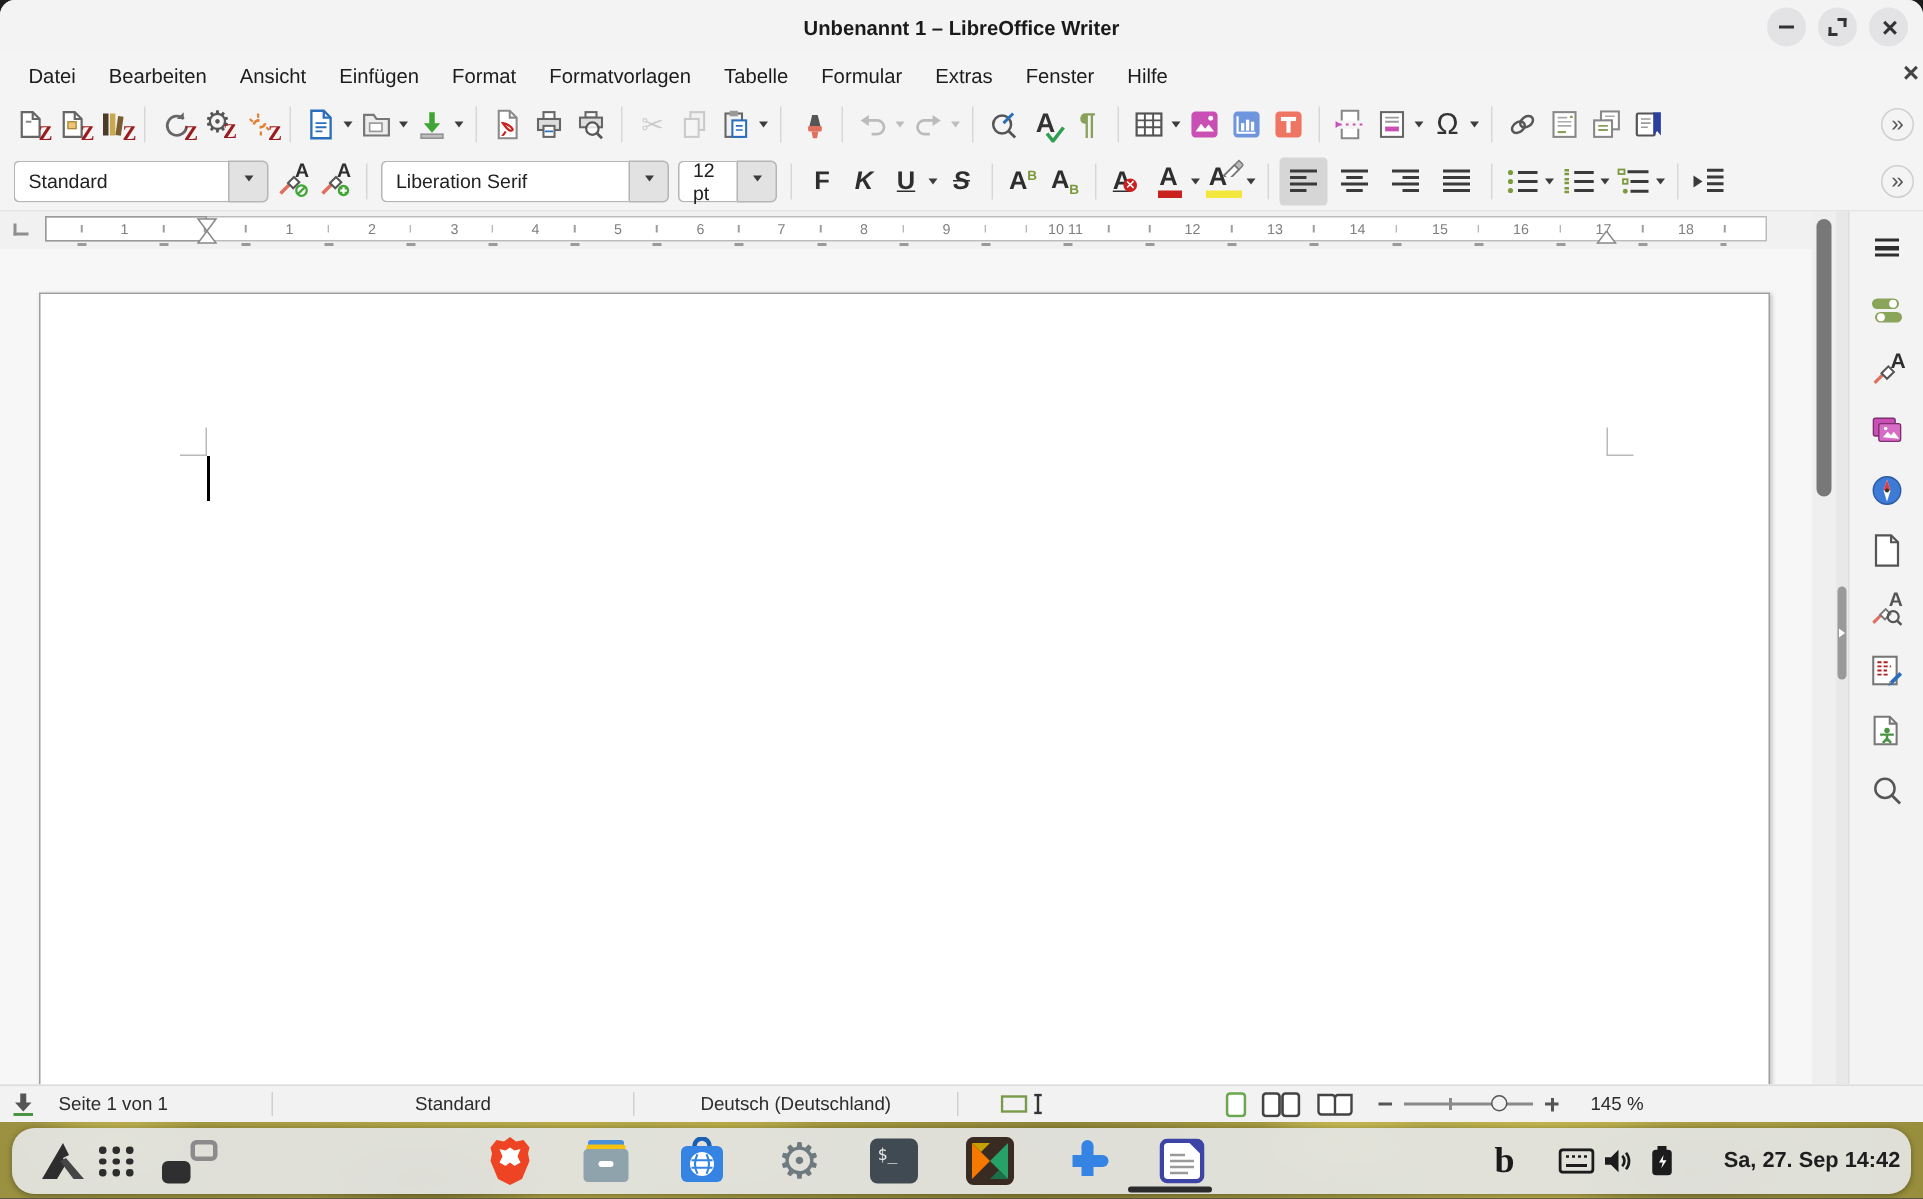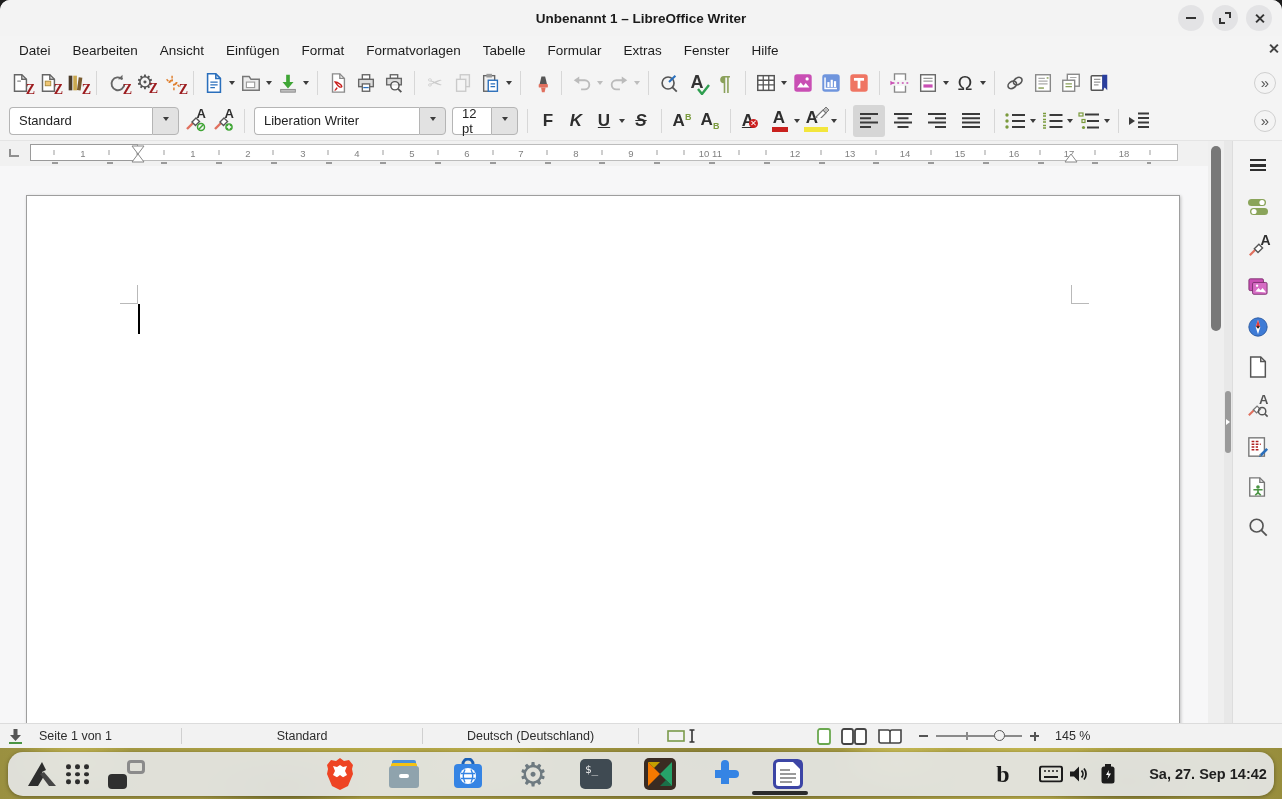--- a/index.html
+++ b/index.html
@@ -508,21 +508,21 @@
               <path d="M3 20l6-6" stroke="#e0705e" stroke-width="2.4"></path>
               <path d="M8 13l4-4 3.5 3.5-4 4z" fill="#fff" stroke="#555" stroke-width="1.4"></path>
               <circle cx="17" cy="18" r="3.8" fill="#3fa535"></circle>
               <path d="M17 15.8v4.4M14.8 18h4.4" stroke="#fff" stroke-width="1.5"></path>
             </svg>
           <span style="position:absolute;top:-3px;right:2px;font-weight:bold;font-size:13px;color:#2e2e2e">A</span>
           </span>
       </div>
       <div class="sep"></div>
       <div class="combo" style="width:192px">
-        <div class="cbtext" style="flex:1">Liberation Writer</div>
+        <div class="cbtext" style="flex:1">Liberation Serif</div>
         <div class="cbdd">
             <span class="caret" style="margin:0"></span>
           </div>
       </div>
       <div class="combo" style="width:66px">
         <div class="cbtext" style="flex:1">12 pt</div>
         <div class="cbdd">
             <span class="caret" style="margin:0"></span>
           </div>
       </div>
@@ -842,21 +842,21 @@
           </span>
       </div>
       <div class="scell">
         <span class="minusbar"></span>
         <span class="zoomtrack">
           <span class="zoomdetent"></span>
           <span class="zoomthumb"></span>
         </span>
         <span class="plus"></span>
       </div>
-      <div class="scell" style="width:62px;justify-content:flex-start">
+      <div class="scell" style="width:62px;justify-content:center">
         <span>145 %</span>
         </div>
     </div>
   </div>
 
   <div class="deskbg">
     <div class="panel">
       <span class="titem" style="left:34px">
         <span>
           <svg width="30" height="26" viewBox="0 0 30 26">

